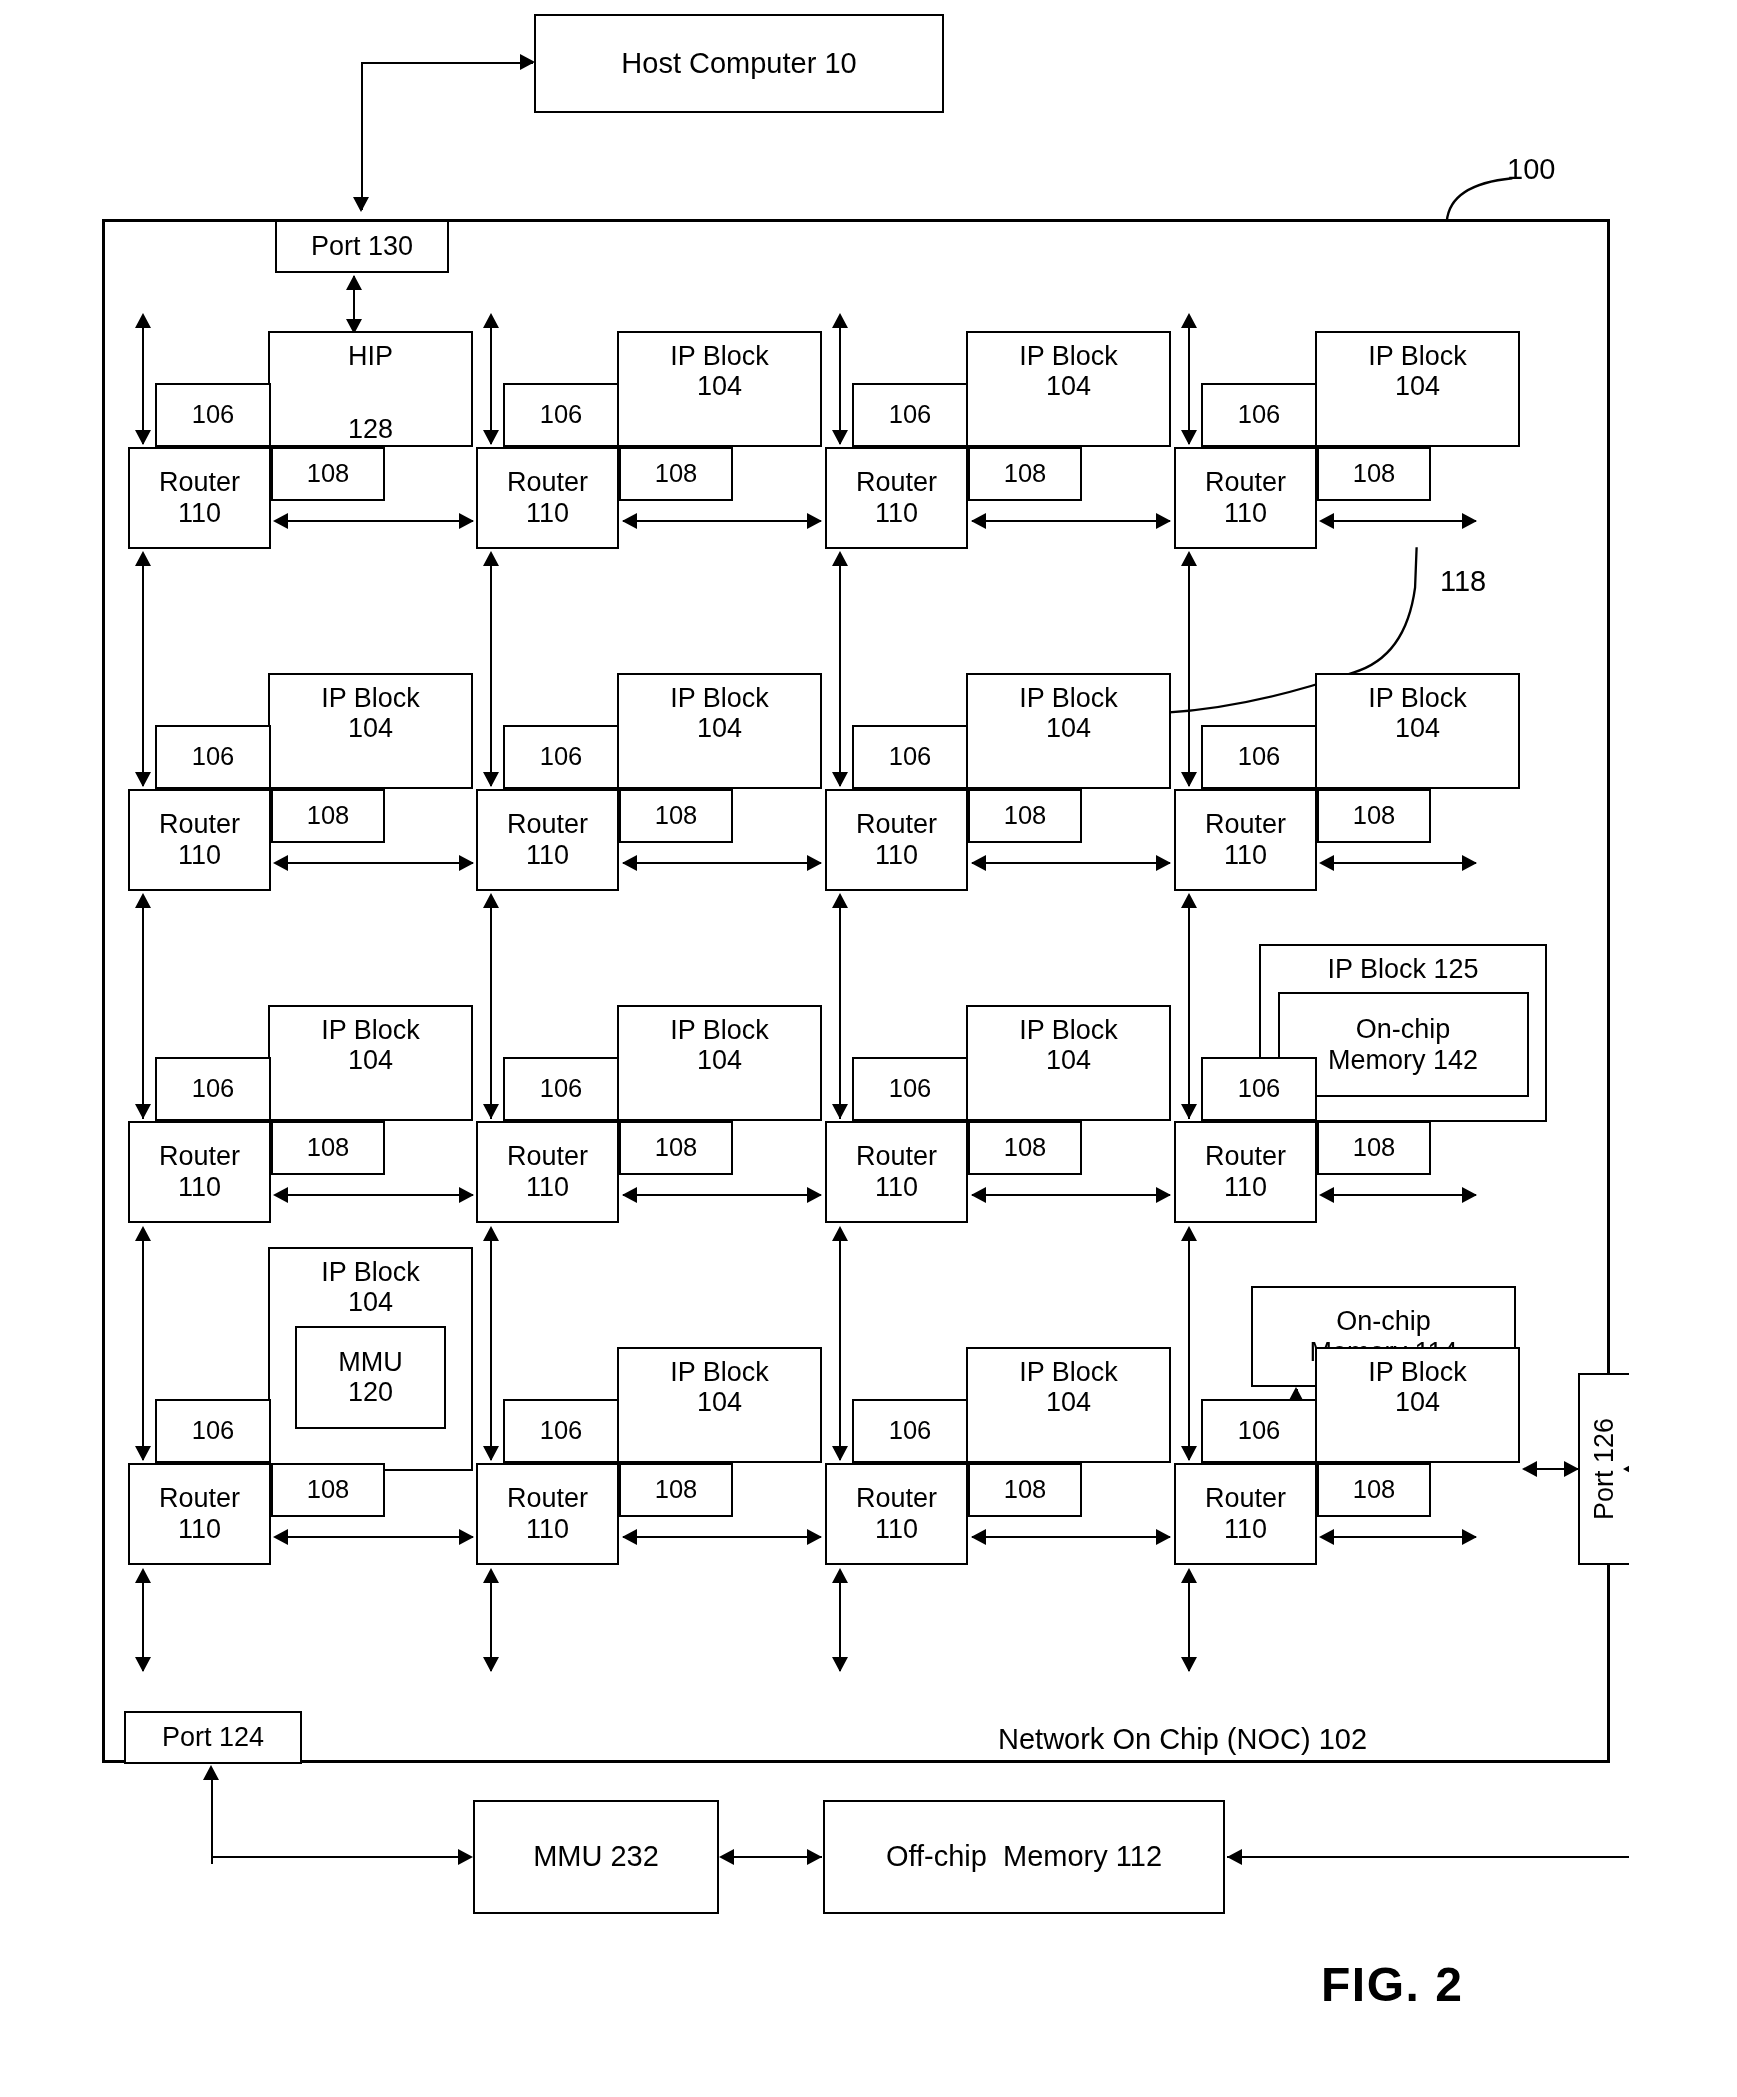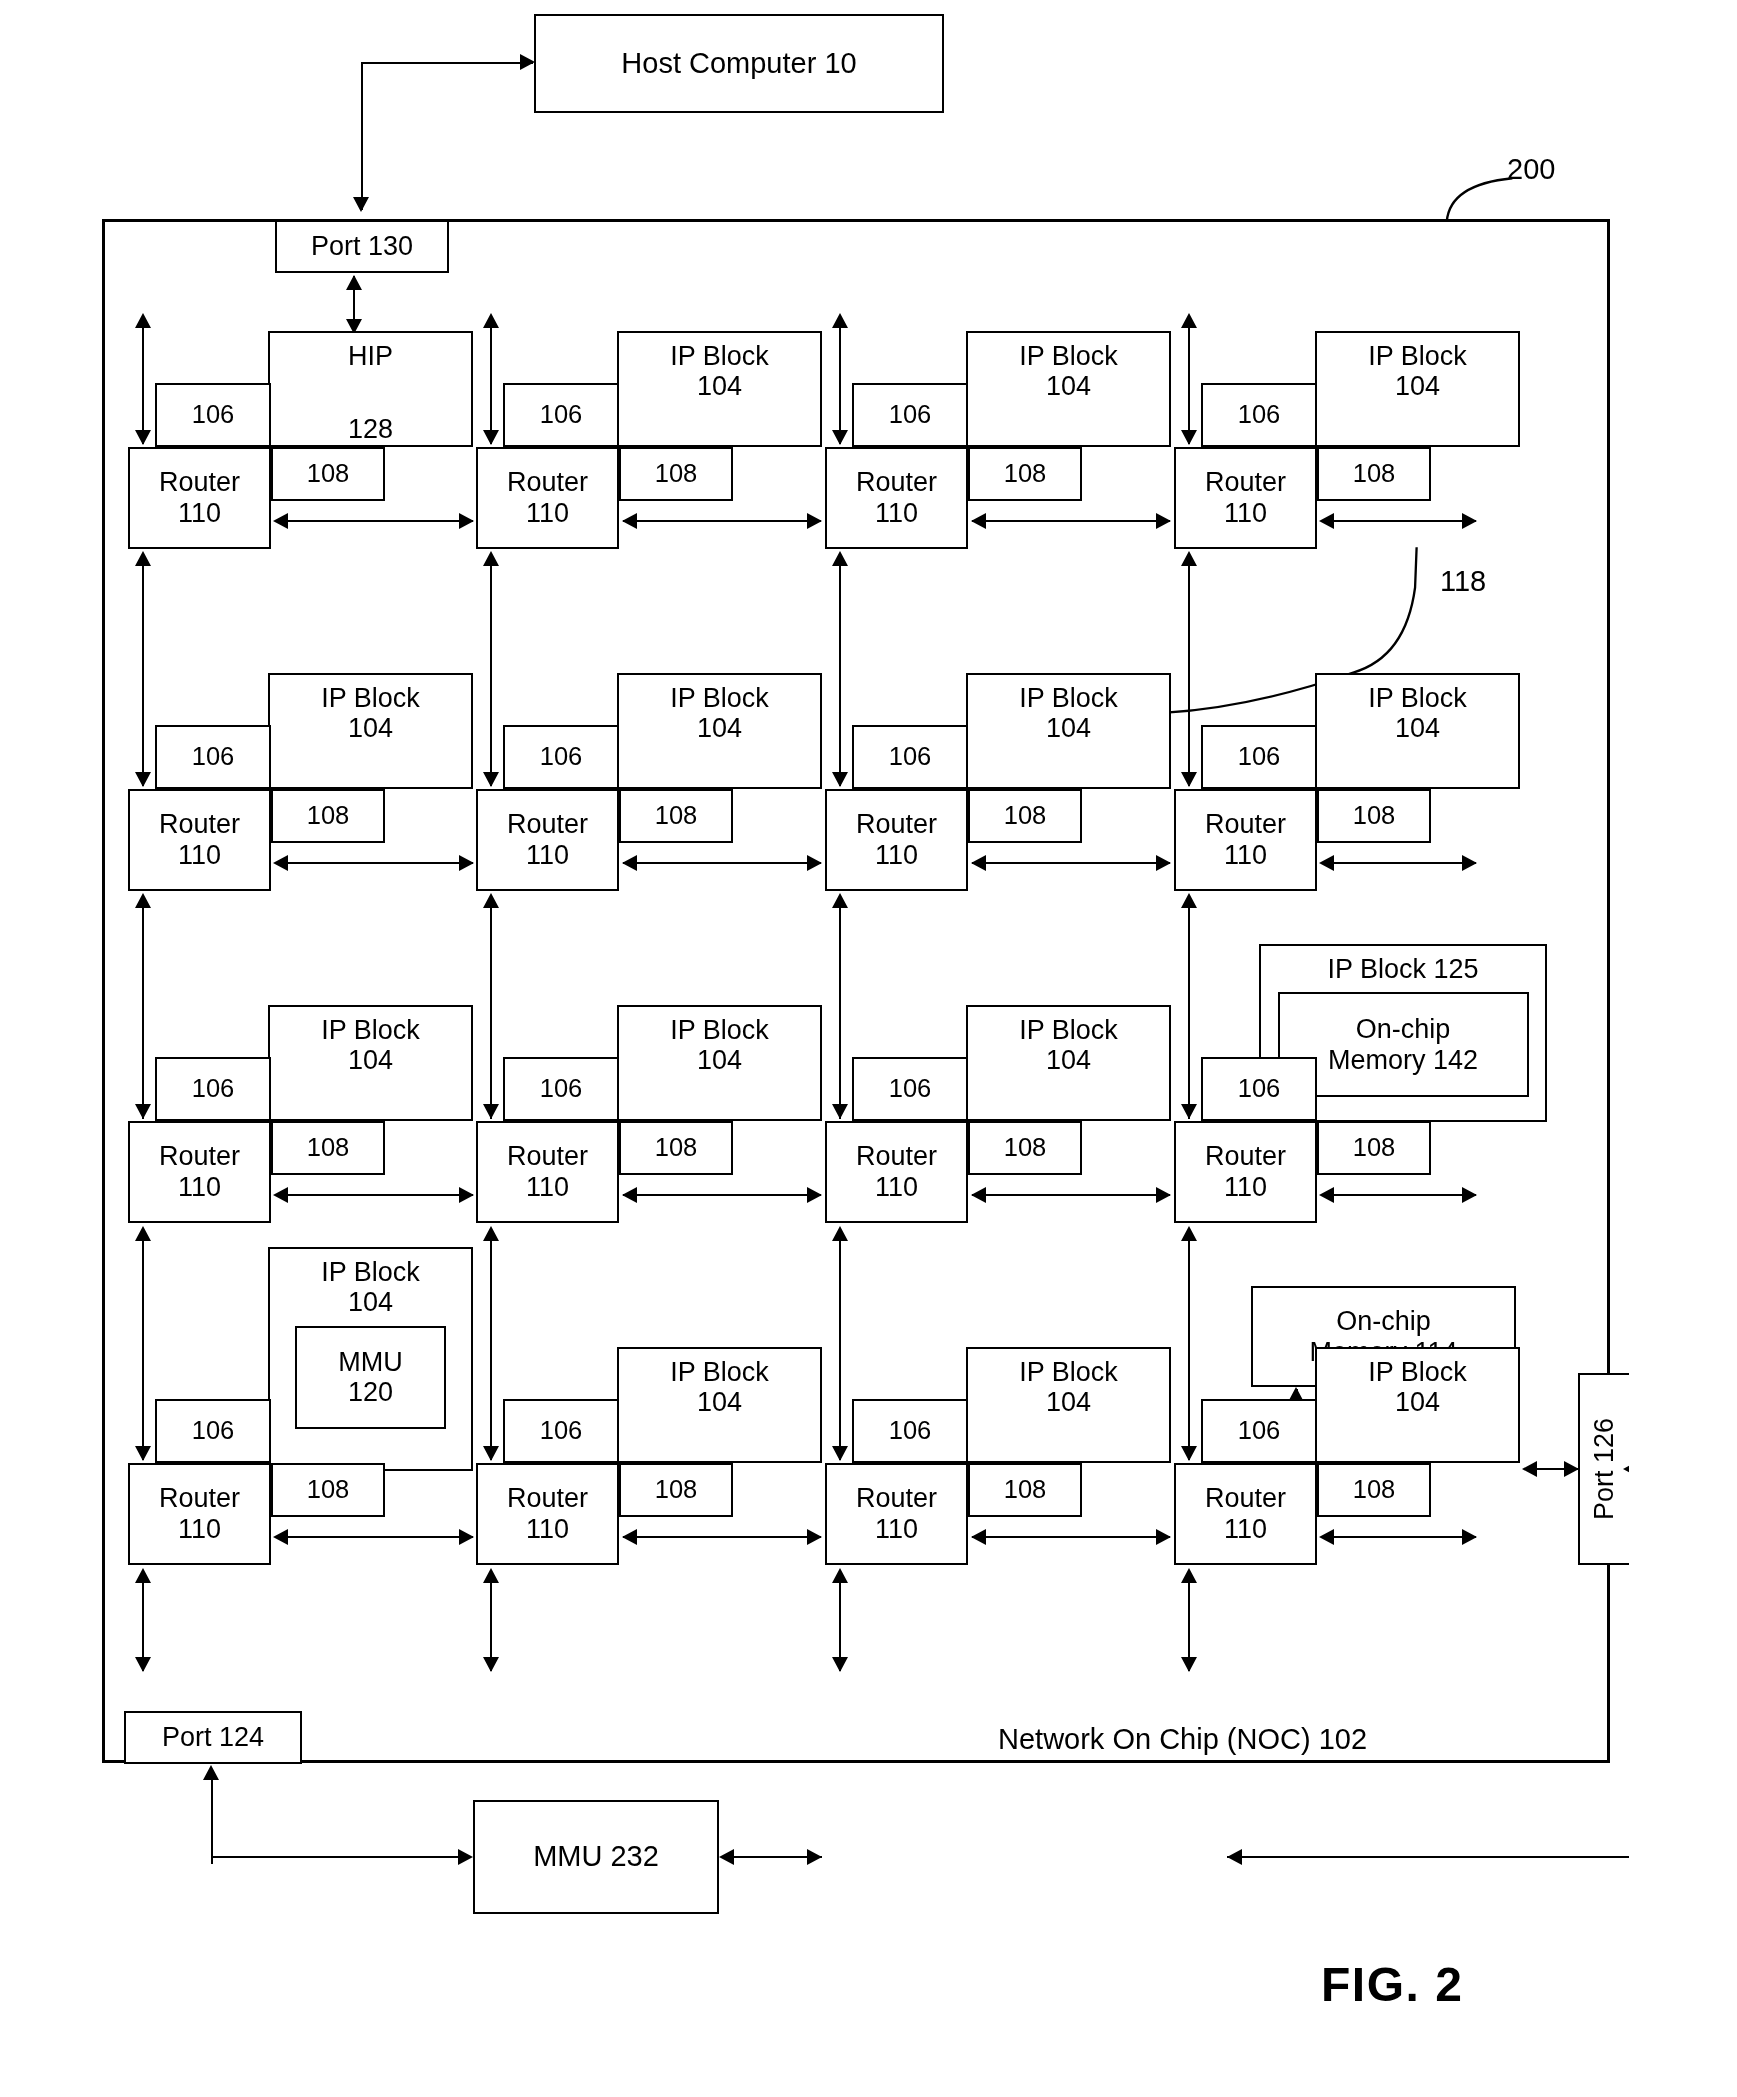--- a/index.html
+++ b/index.html
@@ -70,21 +70,21 @@
 
   <div class="abs box t-host" style="left:534px; top:14px; width:410px; height:99px;">
     <span class="lbl">Host Computer 10</span>
   </div>
 
   <div class="abs vline" style="left:361px; top:62px; height:148px;"></div>
   <div class="abs hline" style="left:361px; top:62px; width:172px;"></div>
   <div class="abs ah ah-right" style="left:520px; top:54px;"></div>
   <div class="abs ah ah-down" style="left:353px; top:197px;"></div>
 
-  <div class="abs t-ref" style="left:1507px; top:153px;">200</div>
+  <div class="abs t-ref" style="left:1507px; top:153px;">100</div>
   <svg class="abs" style="left:1439px; top:169px; width:85px; height:54px;" viewBox="0 0 110 70" width="85" height="54">
     <path d="M 10 68 Q 14 20 95 12" stroke="#000" stroke-width="3" fill="none"></path>
   </svg>
 
   <div class="abs" id="noc-frame" style="left:102px; top:219px; width:1508px; height:1544px;"></div>
 
   <div class="abs t-noc" style="left:998px; top:1723px;">Network On Chip (NOC) 102</div>
 
   <div class="abs box t-cell" style="left:275px; top:220px; width:174px; height:53px;">
     <span class="lbl">Port 130</span>
@@ -111,20 +111,23 @@
     <span class="lbl">On-chip</span>
     <span class="lbl">Memory 114</span>
   </div>
 
   <div class="abs vline" style="left:1296px; top:1389px; height:74px;"></div>
   <div class="abs ah ah-up" style="left:1288px; top:1387px;"></div>
   <div class="abs ah ah-down" style="left:1288px; top:1448px;"></div>
 
   <div class="abs box t-host" style="left:473px; top:1800px; width:246px; height:114px;">
     <span class="lbl">MMU 232</span>
+  </div>
+  <div class="abs box t-host" style="left:823px; top:1800px; width:402px; height:114px;">
+    <span class="lbl">Off-chip  Memory 112</span>
   </div>
 
   <div class="abs vline" style="left:211px; top:1770px; height:94px;"></div>
   <div class="abs hline" style="left:211px; top:1856px; width:247px;"></div>
   <div class="abs ah ah-up" style="left:203px; top:1765px;"></div>
   <div class="abs ah ah-right" style="left:458px; top:1849px;"></div>
 
   <div class="abs hline" style="left:721px; top:1856px; width:101px;"></div>
   <div class="abs ah ah-left" style="left:719px; top:1849px;"></div>
   <div class="abs ah ah-right" style="left:807px; top:1849px;"></div>

